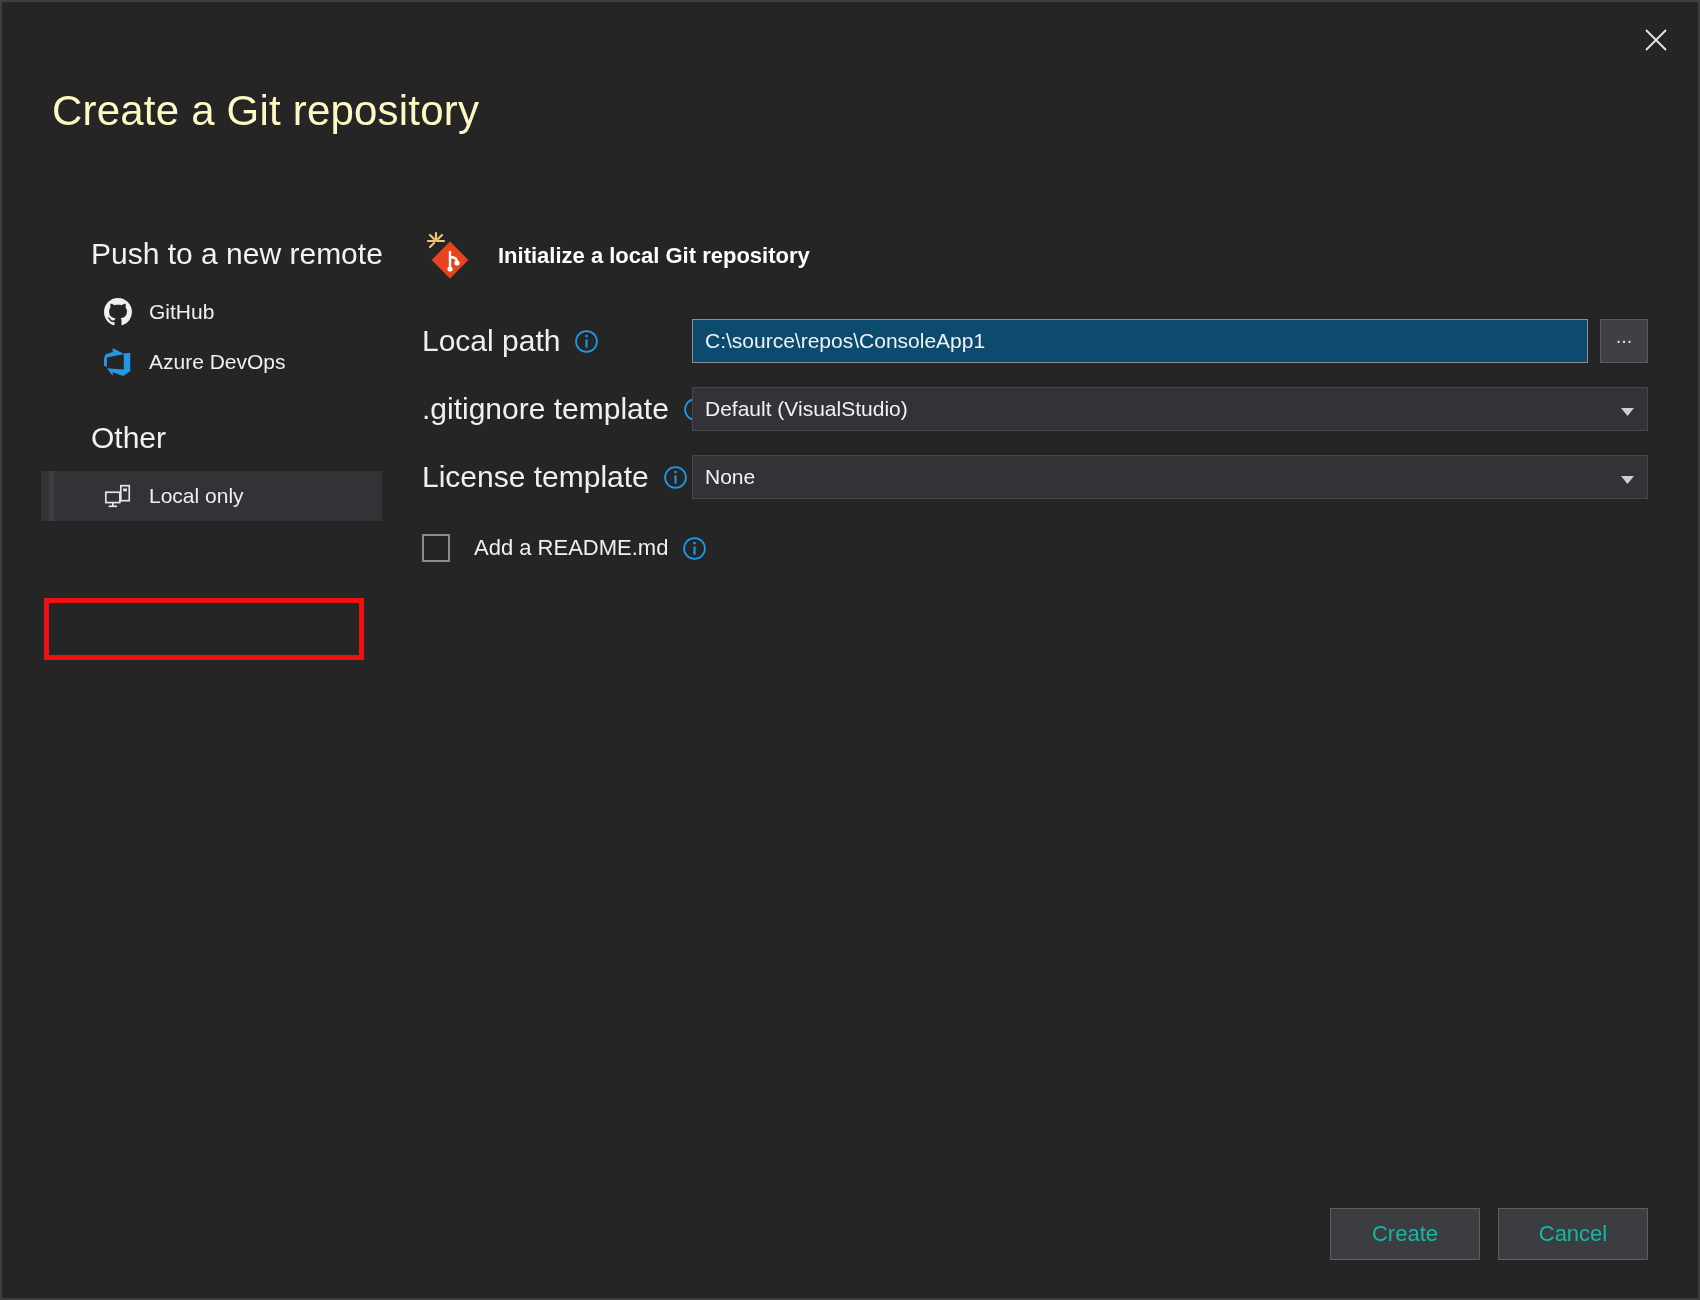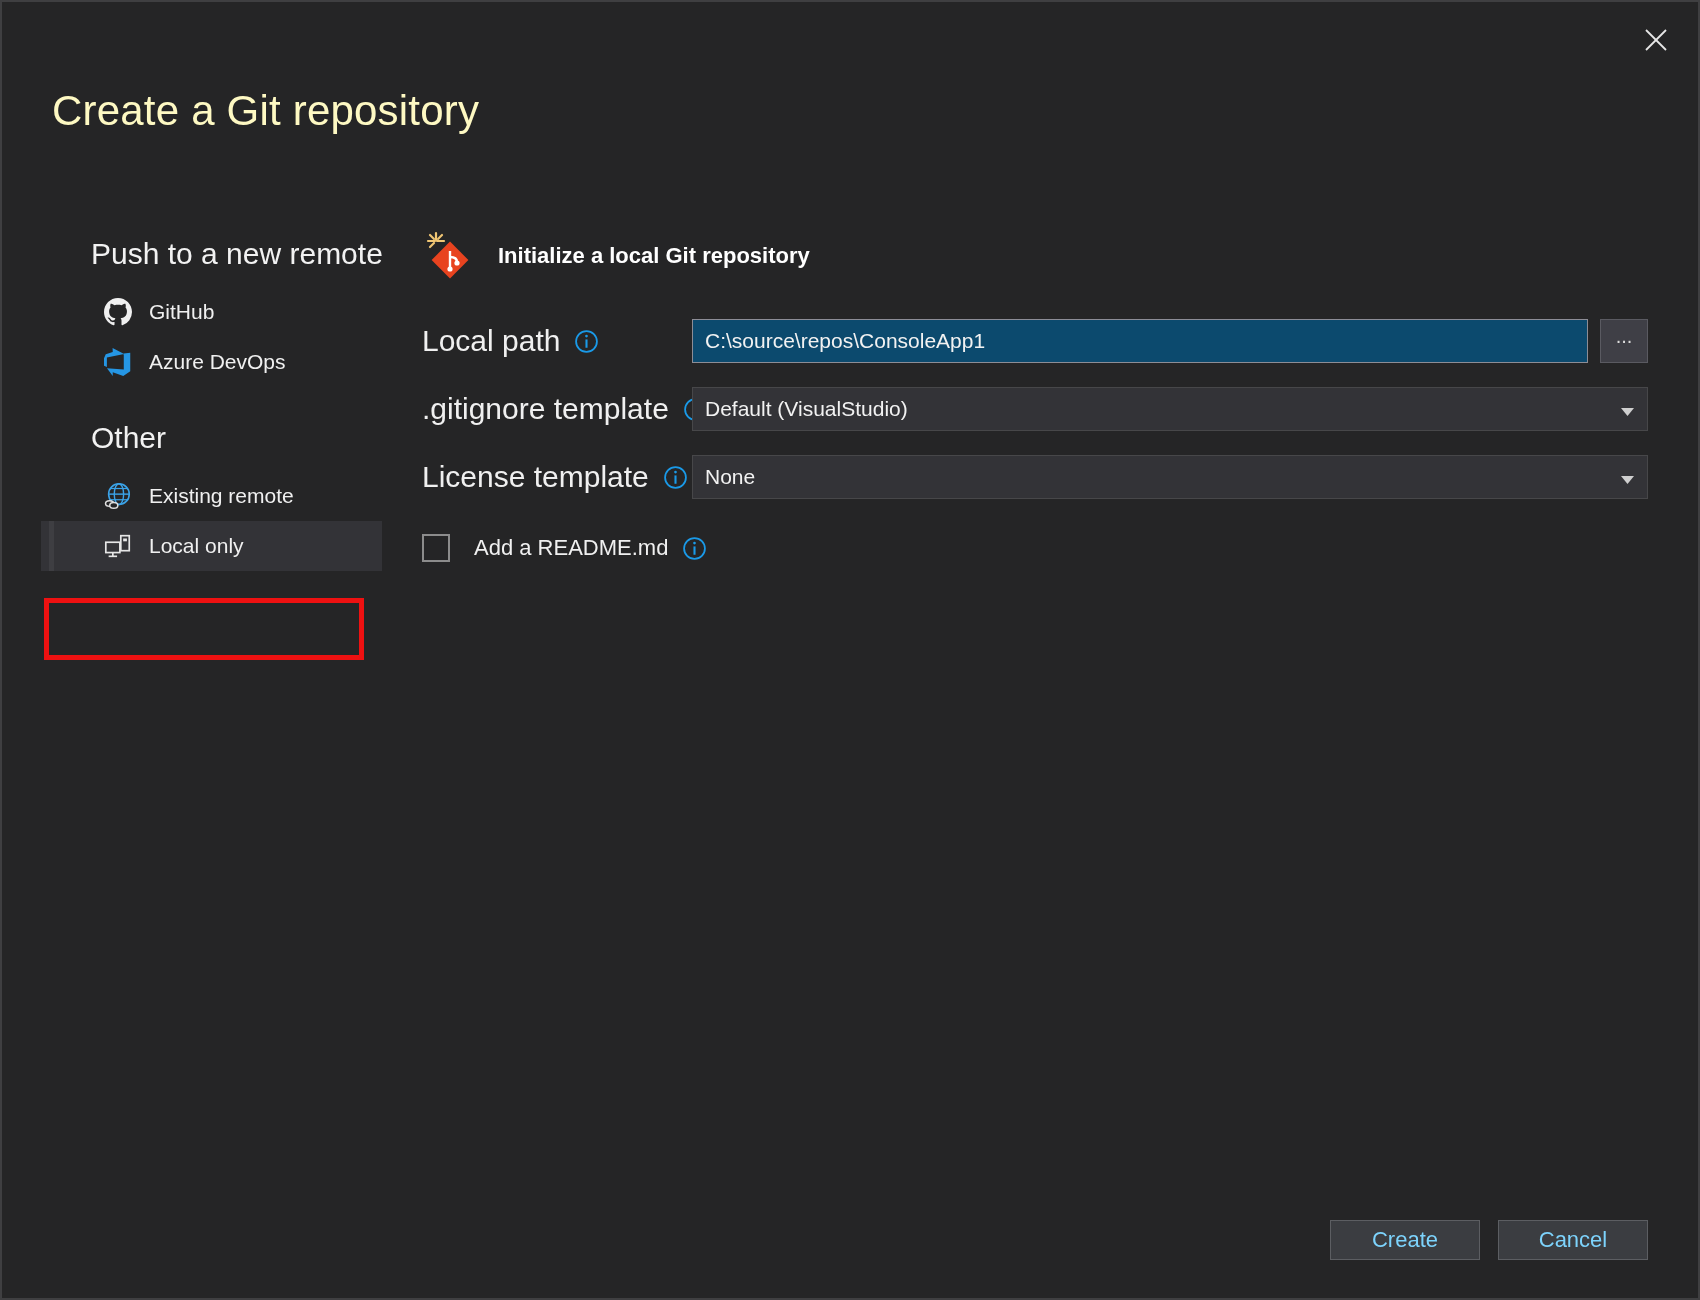--- a/index.html
+++ b/index.html
@@ -242,24 +242,24 @@
   
   .footer {
     position: absolute;
     right: 50px;
     bottom: 38px;
     display: flex;
     gap: 18px;
   }
   .btn {
     min-width: 150px;
-    height: 40px;
+    height: 52px;
     background: #3b3d41;
     border: 1px solid #5c5e62;
-    color: #7dd3fc;
+    color: #14b8a6;
     font-family: "Liberation Sans", sans-serif;
     font-size: 22px;
     font-weight: 400;
     cursor: pointer;
     padding: 0 6px;
   }
 </style>
 </head>
 <body>
 
@@ -296,34 +296,20 @@
             <path fill="#2596e4" d="M30 5.5v21L22 32l-12-4.2v4.1L3.4 23.2l19.2 1.5V6.3L30 5.5zM23 6.8L9.8 0 10 4.7 2 7.1 0 11.6v8.6l3.3 1.5V10.9L23 6.8z"></path>
           </svg>
         </span>
         <span class="lbl">Azure DevOps</span>
       </div>
     </div>
 
     <div class="side-group">
       <div class="side-heading">Other</div>
 
-      <div class="side-item">
-        <span class="ico">
-          <svg width="30" height="30" viewBox="0 0 32 32">
-            <circle cx="17" cy="14" r="11" fill="none" stroke="#3ba3e8" stroke-width="1.7"></circle>
-            <ellipse cx="17" cy="14" rx="5" ry="11" fill="none" stroke="#3ba3e8" stroke-width="1.5"></ellipse>
-            <line x1="6" y1="14" x2="28" y2="14" stroke="#3ba3e8" stroke-width="1.5"></line>
-            <line x1="8" y1="8" x2="26" y2="8" stroke="#3ba3e8" stroke-width="1.3"></line>
-            <line x1="8" y1="20" x2="26" y2="20" stroke="#3ba3e8" stroke-width="1.3"></line>
-            <ellipse cx="7" cy="24" rx="4.3" ry="3" fill="#252526" stroke="#dedede" stroke-width="1.6"></ellipse>
-            <ellipse cx="11.5" cy="26" rx="4.3" ry="3" fill="#252526" stroke="#dedede" stroke-width="1.6"></ellipse>
-          </svg>
-        </span>
-        <span class="lbl">Existing remote</span>
-      </div>
 
       <div class="side-item selected">
         <span class="ico">
           <svg width="30" height="30" viewBox="0 0 32 32">
             <rect x="3" y="12" width="15" height="11" fill="none" stroke="#e6e6e6" stroke-width="1.8"></rect>
             <line x1="10.5" y1="23" x2="10.5" y2="27" stroke="#e6e6e6" stroke-width="1.8"></line>
             <line x1="6" y1="27" x2="15" y2="27" stroke="#e6e6e6" stroke-width="1.8"></line>
             <rect x="19" y="5" width="9" height="16" fill="none" stroke="#e6e6e6" stroke-width="1.8"></rect>
             <rect x="21.5" y="8" width="4" height="3" fill="#e6e6e6"></rect>
           </svg>

